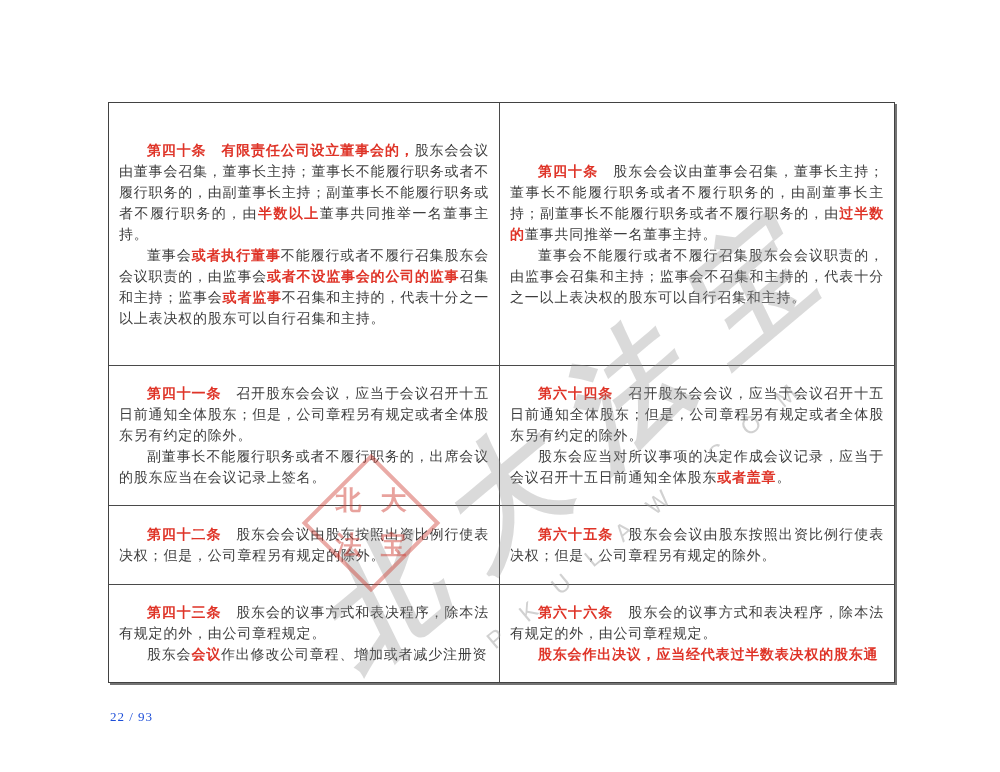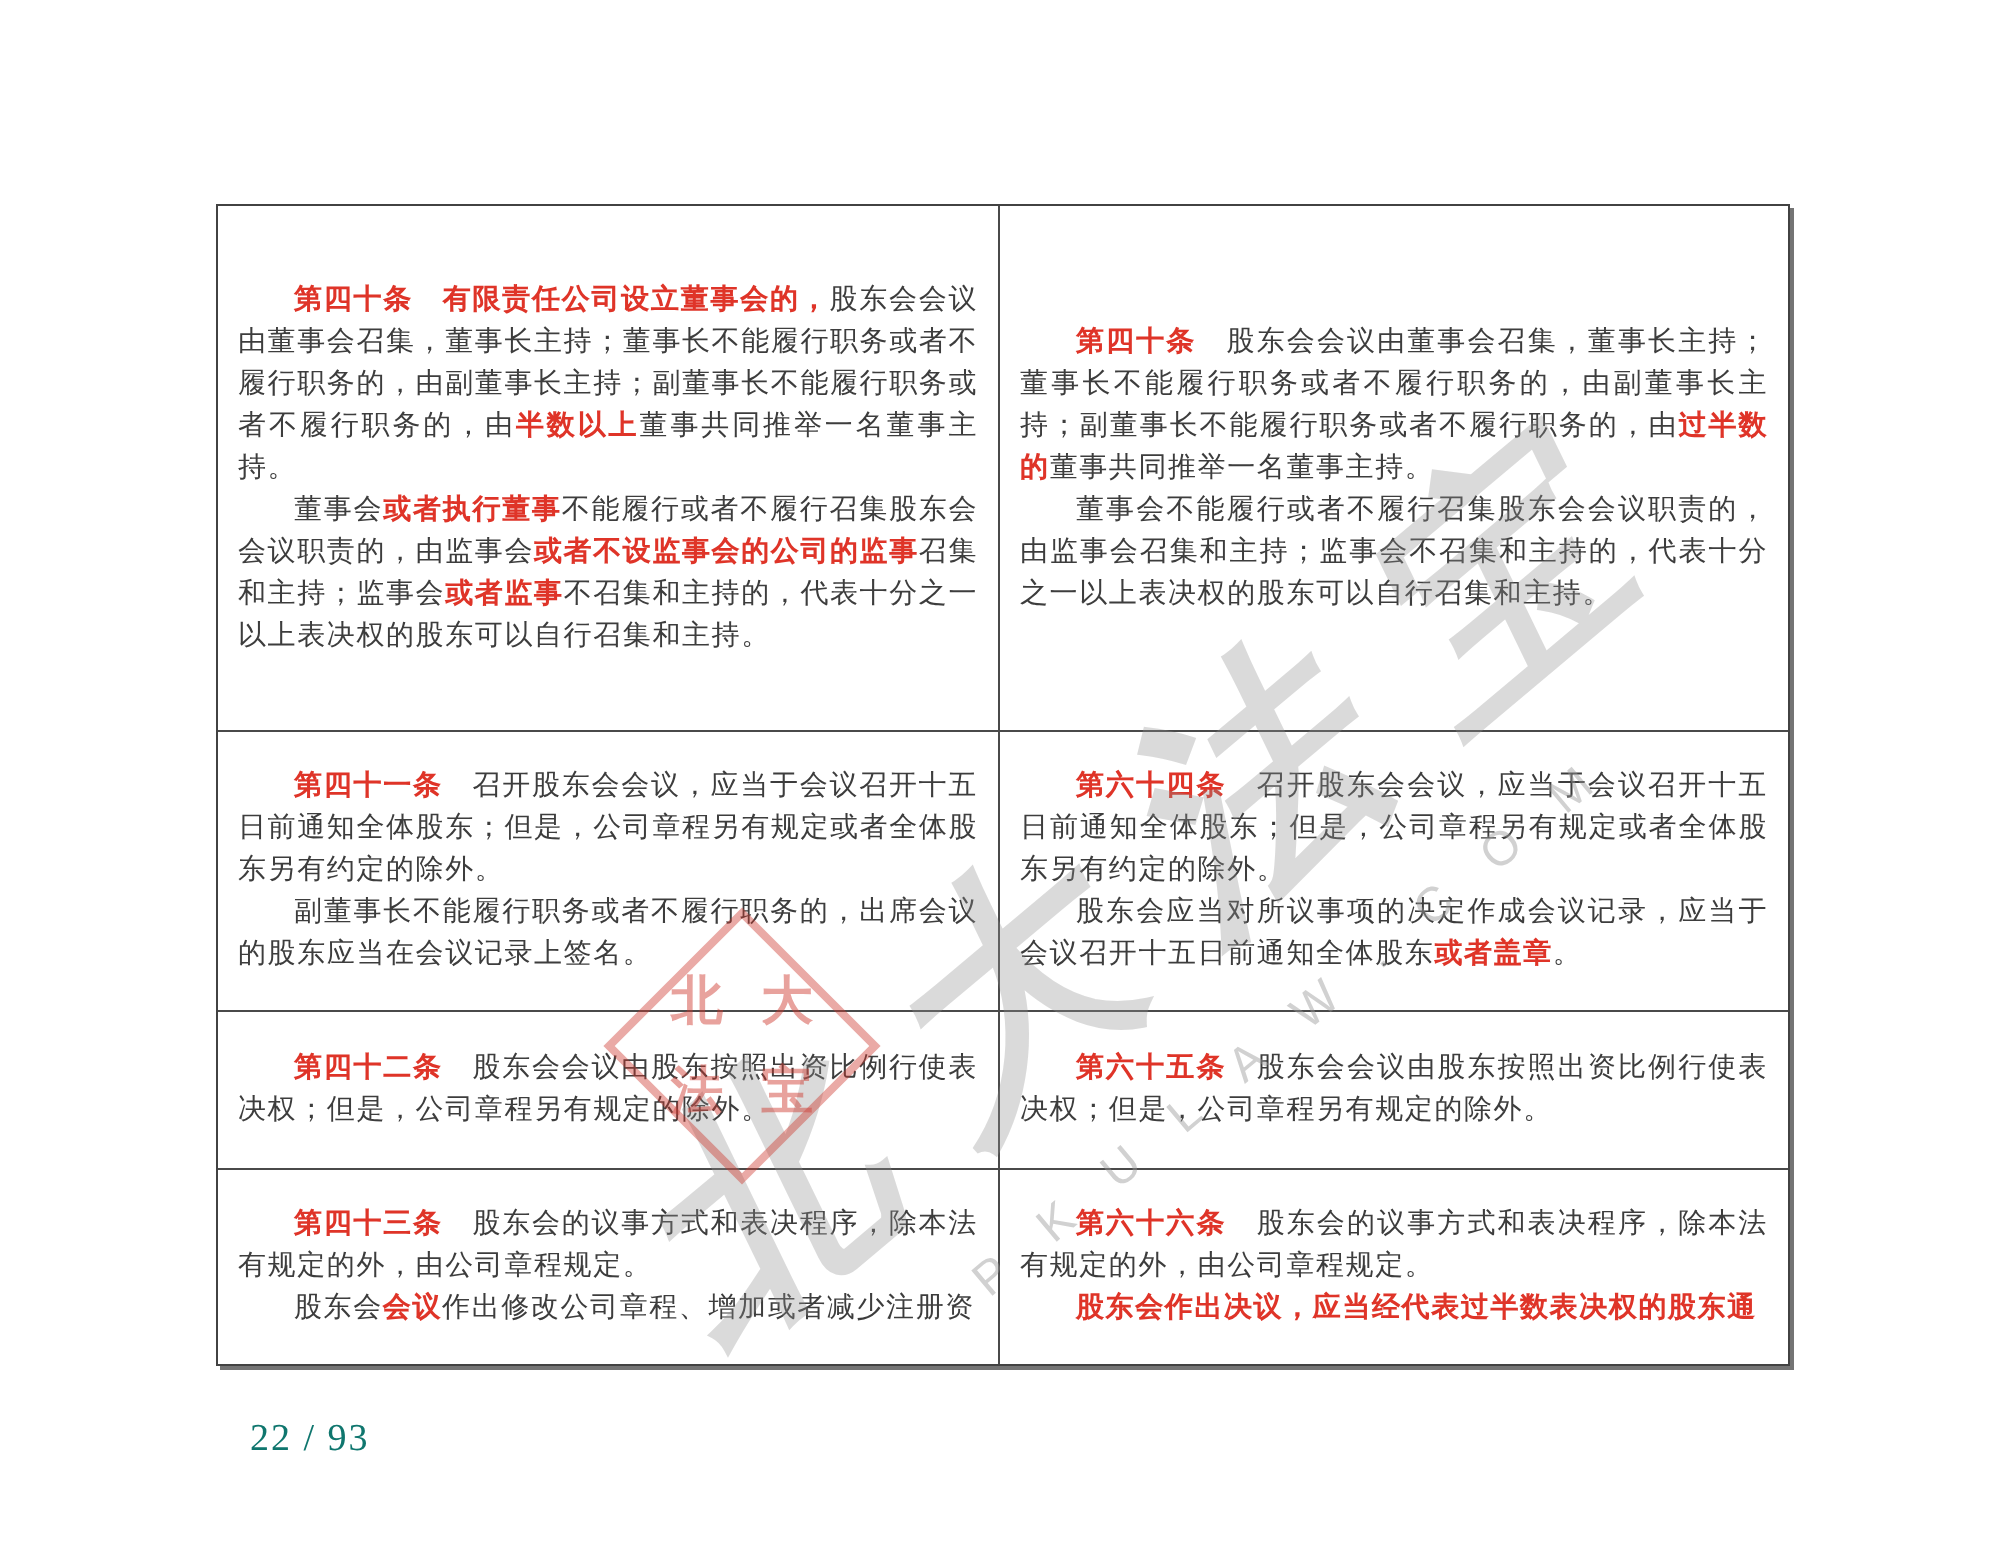--- a/index.html
+++ b/index.html
@@ -100,23 +100,23 @@
     align-items:center;
     justify-items:center;
     color:rgba(205,55,45,.55);
     font-size:26px;
     font-weight:bold;
   }
 
   
   .page-number{
     position:absolute;
-    left:125px;top:709px;
-    font-size:19px;
-    color:#0f766e;
+    left:110px;top:709px;
+    font-size:13px;
+    color:#1d4ed8;
     letter-spacing:1px;
   }
 </style>
 </head>
 <body>
 
 <div class="page">
 
   <div class="doc-table">
       <div class="trow">

